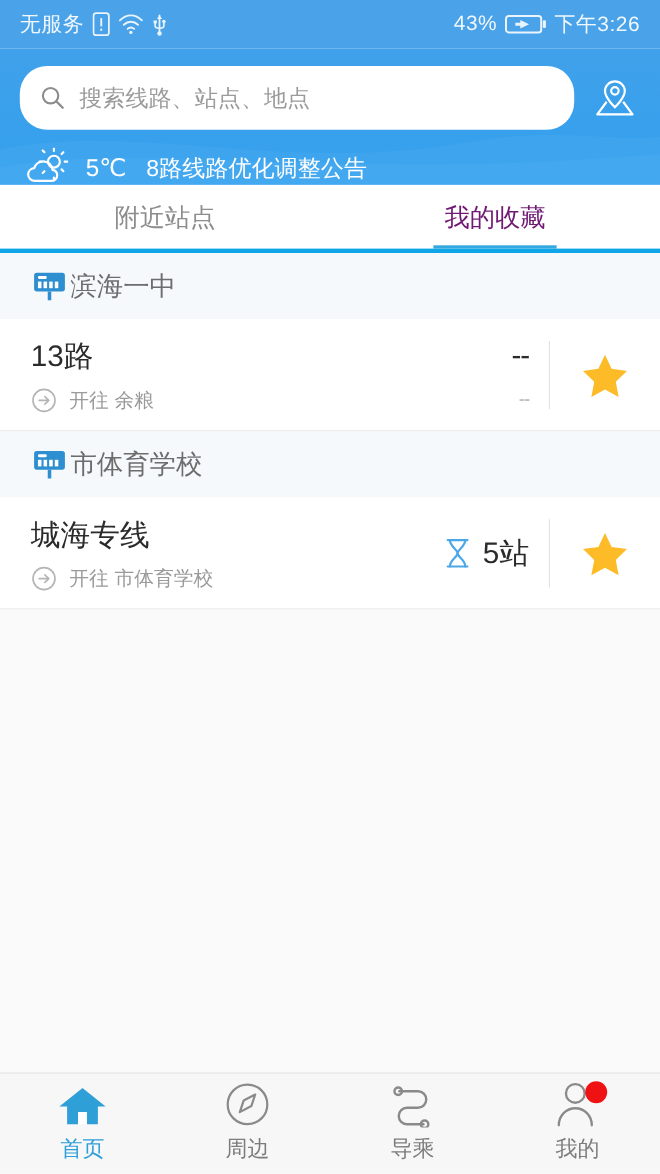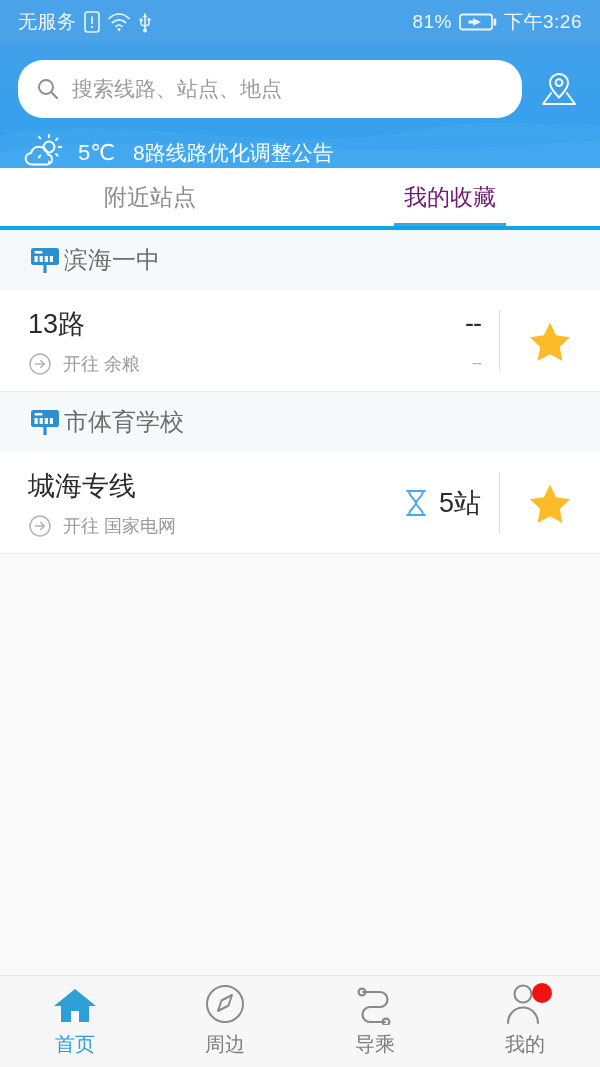--- a/index.html
+++ b/index.html
@@ -128,21 +128,21 @@
         <path d="M7 3v16" stroke="#eaf4fc" stroke-width="1.6" stroke-linecap="round"></path>
         <circle cx="7" cy="19.5" r="2" fill="#eaf4fc"></circle>
         <path d="M7 3 4.6 6.2h4.8z" fill="#eaf4fc"></path>
         <path d="M3 9.5v3c0 1.4 1.2 2.2 4 2.2" fill="none" stroke="#eaf4fc" stroke-width="1.5"></path>
         <rect x="1.6" y="7.6" width="3" height="2.6" fill="#eaf4fc"></rect>
         <path d="M11 9.5v3c0 1.4-1.2 2.2-4 2.2" fill="none" stroke="#eaf4fc" stroke-width="1.5"></path>
         <circle cx="11" cy="8.6" r="1.6" fill="#eaf4fc"></circle>
       </svg>
     </div>
     <div class="sb-right">
-      <span class="sb-text">81%</span>
+      <span class="sb-text">43%</span>
       <svg class="sb-icon" width="38" height="20" viewBox="0 0 38 20">
         <rect x="1" y="2.5" width="32" height="15" rx="2.5" fill="none" stroke="#eaf4fc" stroke-width="1.8"></rect>
         <rect x="34.5" y="6.5" width="2.8" height="7" rx="1" fill="#eaf4fc"></rect>
         <path d="M22 10 L14 6.2 L14 8.6 L9.5 8.6 L9.5 11.4 L14 11.4 L14 13.8 Z" fill="#eaf4fc"></path>
       </svg>
       <span class="sb-text">下午3:26</span>
     </div>
   </div>
 
   <div class="header">
@@ -248,21 +248,21 @@
     <div class="route-row">
       <div class="route-main">
         <div class="route-top">
           <span class="route-name">城海专线</span>
         </div>
         <div class="route-sub">
           <svg width="24" height="24" viewBox="0 0 24 24">
             <circle cx="12" cy="12" r="10" fill="none" stroke="#b5b5b5" stroke-width="1.5"></circle>
             <path d="M7.5 12h8.5M12.8 8.6 16.4 12l-3.6 3.4" fill="none" stroke="#b5b5b5" stroke-width="1.5" stroke-linecap="round" stroke-linejoin="round"></path>
           </svg>
-          <span class="route-dir">开往 国家电网</span>
+          <span class="route-dir">开往 市体育学校</span>
         </div>
       </div>
       <div class="route-right">
         <div class="eta-line">
           <svg width="26" height="30" viewBox="0 0 26 30">
             <g fill="none" stroke="#4aa8e8" stroke-width="2" stroke-linecap="round" stroke-linejoin="round">
               <path d="M4 3h18M4 27h18"></path>
               <path d="M6 3c0 6 7 8.5 7 12s-7 6-7 12"></path>
               <path d="M20 3c0 6-7 8.5-7 12s7 6 7 12"></path>
             </g>

